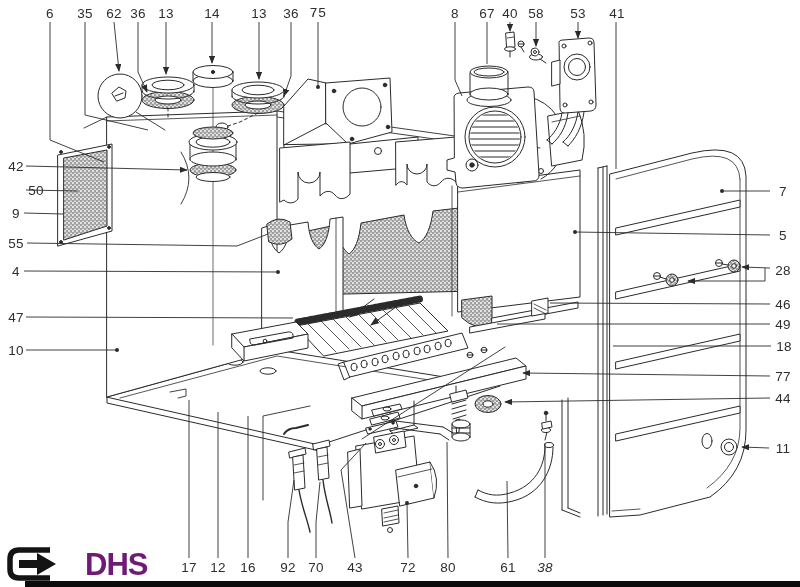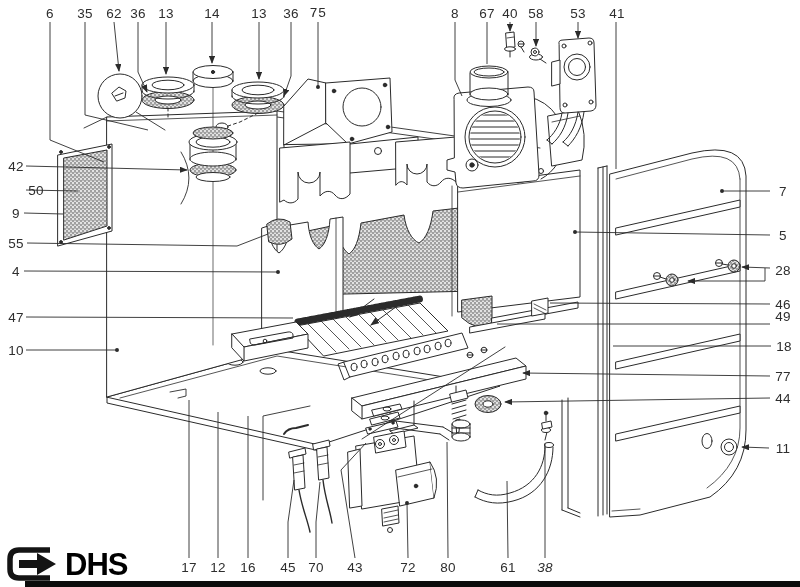--- a/index.html
+++ b/index.html
@@ -2,21 +2,21 @@
 <html><head>
 <meta charset="utf-8">
 <style>
   html,body{margin:0;padding:0;background:#fff;}
   #canvas{position:relative;width:800px;height:587px;background:#fff;overflow:hidden;
           font-family:"Liberation Sans",sans-serif;}
   #drawing{position:absolute;left:0;top:0;}
   .callout{position:absolute;transform:translate(-50%,-50%);font-size:13.5px;color:#2e2e2e;
            letter-spacing:0.3px;white-space:nowrap;}
   #logo{position:absolute;left:6px;top:544px;display:flex;align-items:center;gap:3px;}
-  #logo-text{font-size:31px;font-weight:700;color:#000000;letter-spacing:-1px;line-height:1;}
+  #logo-text{font-size:31px;font-weight:700;color:#701a75;letter-spacing:-1px;line-height:1;margin-left:20px;}
   #footer-bar{position:absolute;left:25px;top:581px;width:775px;height:6px;background:#0b0b0b;}
 </style>
 </head>
 <body>
 
 <div id="canvas">
 
 <svg id="drawing" width="800" height="587" viewBox="0 0 800 587" xmlns="http://www.w3.org/2000/svg">
   <defs>
     <pattern id="stipD" patternUnits="userSpaceOnUse" width="4" height="4">
@@ -394,29 +394,29 @@
       <span class="callout" style="left: 16px; top: 190px; margin-left: 20px;">50</span>
       <span class="callout" style="left: 16px; top: 213px;">9</span>
       <span class="callout" style="left: 16px; top: 243px;">55</span>
       <span class="callout" style="left: 16px; top: 271px;">4</span>
       <span class="callout" style="left: 16px; top: 317px;">47</span>
       <span class="callout" style="left: 16px; top: 350px; text-align: right;">10</span>
       <span class="callout" style="left: 783px; top: 191px;">7</span>
       <span class="callout" style="left: 783px; top: 235px;">5</span>
       <span class="callout" style="left: 783px; top: 270px;">28</span>
       <span class="callout" style="left: 783px; top: 304px;">46</span>
-      <span class="callout" style="left: 783px; top: 316px;">49</span>
+      <span class="callout" style="left: 783px; top: 324px;">49</span>
       <span class="callout" style="left: 784px; top: 346px;">18</span>
       <span class="callout" style="left: 783px; top: 376px;">77</span>
       <span class="callout" style="left: 783px; top: 398px;">44</span>
       <span class="callout" style="left: 783px; top: 448px; text-align: right;">11</span>
       <span class="callout" style="left: 189px; top: 567px; text-align: right;">17</span>
       <span class="callout" style="left: 218px; top: 567px;">12</span>
       <span class="callout" style="left: 248px; top: 567px;">16</span>
-      <span class="callout" style="left: 288px; top: 567px;">45</span>
+      <span class="callout" style="left: 288px; top: 567px;">92</span>
       <span class="callout" style="left: 316px; top: 567px;">70</span>
       <span class="callout" style="left: 355px; top: 567px;">43</span>
       <span class="callout" style="left: 408px; top: 567px;">72</span>
       <span class="callout" style="left: 448px; top: 567px;">80</span>
       <span class="callout" style="left: 508px; top: 567px;">61</span>
       <span class="callout" style="left: 545px; top: 567px; font-style: italic;">38</span>
     </div>
 
 <div id="logo">
   <svg width="56" height="40" viewBox="0 0 56 40">

